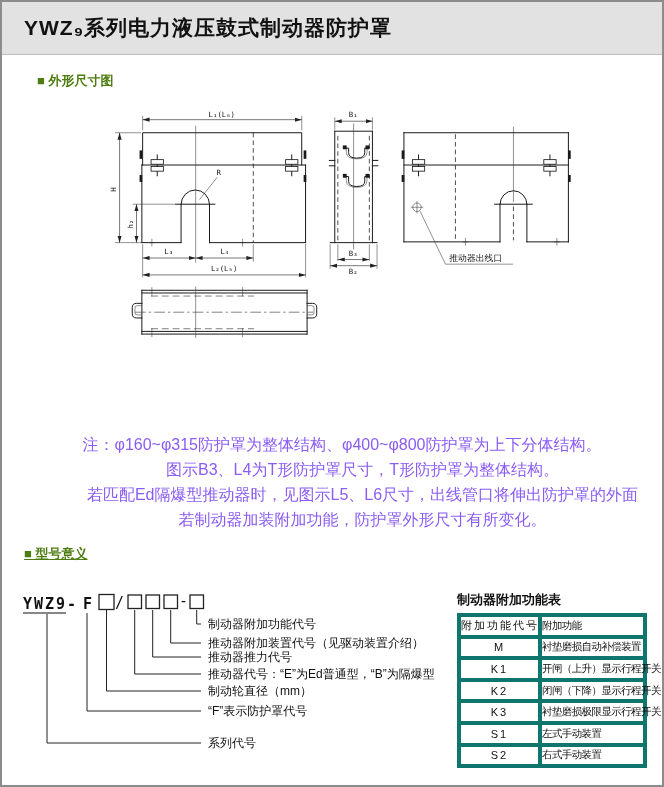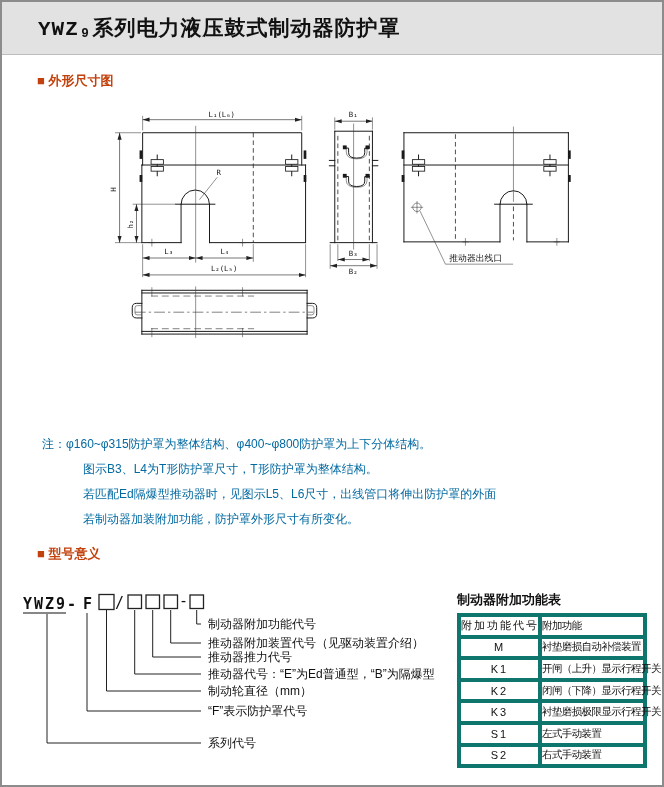--- a/index.html
+++ b/index.html
@@ -6,47 +6,47 @@
   .page {
     position:relative; width:660px; height:783px;
     border:2px solid #8c8c8c; background:#fff; overflow:hidden;
     font-family:"Liberation Sans", sans-serif;
   }
   .titlebar {
     position:absolute; left:0; top:0; width:100%; height:52px;
     background:#e2e2e2; border-bottom:1px solid #bdbdbd;
   }
   .title {
-    position:absolute; left:36px; top:12px;
-    font-family:Liberation Mono, monospace;
+    position:absolute; left:22px; top:12px;
+    font-family:Liberation Sans, sans-serif;
     font-size:21px; font-weight:bold; color:#111; letter-spacing:1px;
   }
-  .sec-heading { position:absolute; font-size:13px; font-weight:bold; color:#c2410c;text-align:right; }
+  .sec-heading { position:absolute; font-size:13px; font-weight:bold; color:#4d7c0f;text-align:right; }
   #sec1 { left:35px; top:70px; }
-  #sec2 { left:35px; top:543px; }
+  #sec2 { left:22px; top:543px;text-decoration:underline; }
   svg.draw { position:absolute; }
   
   .ol  { stroke:#1a1a1a; stroke-width:1.3; fill:none; stroke-linecap:square; }
   .th  { stroke:#333;    stroke-width:.7;  fill:none; }
   .dm  { stroke:#222;    stroke-width:.8;  fill:none; }
   .dsh { stroke:#1a1a1a; stroke-width:1;   fill:none; stroke-dasharray:6 4; }
   .cdsh{ stroke:#333;    stroke-width:.8;  fill:none; stroke-dasharray:9 5; }
   .ctl { stroke:#333;    stroke-width:.8;  fill:none; stroke-dasharray:14 4 3 4; }
   .tabs{ fill:#1a1a1a; stroke:none; }
   .wht { fill:#fff; stroke:#1a1a1a; stroke-width:1.1; }
   text.dl  { font-family:"DejaVu Sans Mono",monospace; font-size:9.5px; fill:#111; }
   text.cjk { font-family:"Liberation Sans",sans-serif; font-size:11.5px; fill:#111; }
   text.code{ font-family:"DejaVu Sans Mono",monospace; font-weight:bold; font-size:15px; fill:#111; }
   text.sep { font-family:"DejaVu Sans Mono",monospace; font-size:15px; fill:#111; }
   text.lbl { font-family:"Liberation Sans",sans-serif; font-size:12px; fill:#111; }
   polyline.ld { stroke:#222; stroke-width:1; fill:none; }
   rect.bx { stroke:#222; stroke-width:1.3; fill:none; }
   .notes {
     position:absolute; left:40px; top:430px; width:600px;
-    font-size:12px; color:#0369a1; line-height:25px;
+    font-size:16px; color:#8b5cf6; line-height:25px;text-align:center;
   }
   .notes .cont { margin-left:41px; }
   .tbl-title {
     position:absolute; left:455px; top:589px; width:190px;
     text-align:left; font-size:13px; font-weight:bold; color:#111;
   }
   table.func {
     position:absolute; left:455px; top:611px; width:190px;
     border-collapse:collapse; table-layout:fixed;
     border:1.5px solid #444; font-size:11px; color:#111;

